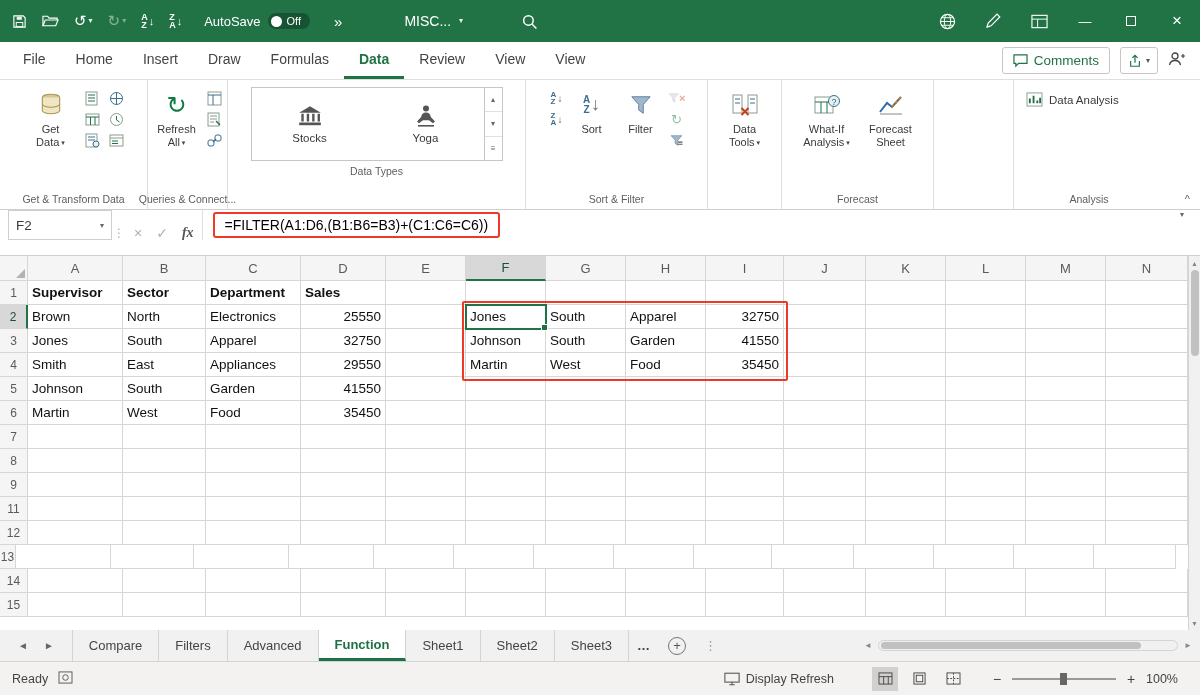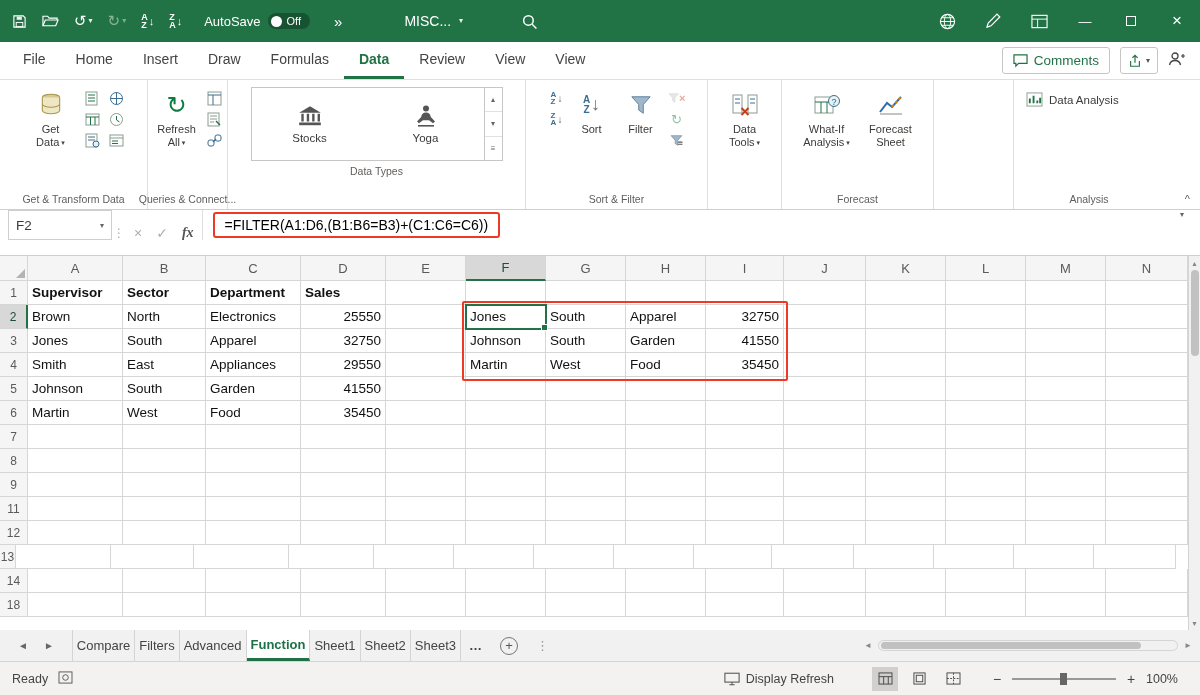--- a/index.html
+++ b/index.html
@@ -102,21 +102,21 @@
   .sel-cell{position:absolute;border:2px solid var(--excel-green);pointer-events:none}
   .sel-cell::after{content:"";position:absolute;right:-3px;bottom:-3px;width:5px;height:5px;background:var(--excel-green);border:1px solid #fff}
   .annotation-box{position:absolute;border:2px solid var(--annotation-red);border-radius:2px;pointer-events:none}
   .vscroll{width:12px;flex:0 0 12px;background:#f1f1f1;border-left:1px solid #d4d4d4;display:flex;flex-direction:column;align-items:center;font-size:7px;color:#888}
   .vs-arrow{height:14px;display:flex;align-items:center;justify-content:center;width:100%}
   .vs-thumb{width:8px;height:86px;background:#c1c1c1;border-radius:4px}
 
   
   .tabsbar{height:32px;flex:0 0 32px;display:flex;align-items:stretch;background:#f1f1f1;border-bottom:1px solid #d4d4d4;font-size:13px}
   .tabnav{display:flex;align-items:center;gap:16px;padding:0 18px;color:#666;font-size:10px}
-  .sheettab{display:flex;align-items:center;padding:0 4px;border-right:1px solid #d4d4d4;color:#444;background:transparent}
+  .sheettab{display:flex;align-items:center;padding:0 16px;border-right:1px solid #d4d4d4;color:#444;background:transparent}
   .sheettab:first-of-type{border-left:1px solid #d4d4d4}
   .sheettab.active{background:#fff;color:var(--tab-green);font-weight:bold;border-bottom:3px solid var(--tab-green)}
   .tab-ellipsis{display:flex;align-items:center;padding:0 8px;font-weight:bold;color:#444}
   .newsheet{display:flex;align-items:center;padding:0 10px}
   .newsheet .circle{width:18px;height:18px;border:1px solid #767676;border-radius:50%;display:flex;align-items:center;justify-content:center;font-size:13px;color:#555;line-height:1}
   .tabdots{display:flex;align-items:center;padding:0 8px;color:#999}
   .hscroll{margin-left:auto;display:flex;align-items:center;padding-right:4px;gap:2px}
   .hs-arrow{width:16px;display:flex;align-items:center;justify-content:center;font-size:8px;color:#888}
   .hs-track{width:300px;height:11px;background:#f1f1f1;border:1px solid #d4d4d4;border-radius:6px;position:relative}
   .hs-thumb{position:absolute;left:2px;top:1px;width:260px;height:7px;background:#c1c1c1;border-radius:4px}
@@ -790,21 +790,21 @@
           <div class="gcell gc" style="width:80px"></div>
           <div class="gcell gc" style="width:80px"></div>
           <div class="gcell gc" style="width:78px"></div>
           <div class="gcell gc" style="width:82px"></div>
           <div class="gcell gc" style="width:80px"></div>
           <div class="gcell gc" style="width:80px"></div>
           <div class="gcell gc" style="width:80px"></div>
           <div class="gcell gc" style="width:82px"></div>
         </div>
         <div class="grow">
-          <div class="gcell growh" style="width:28px">18</div>
+          <div class="gcell growh" style="width:28px">15</div>
           <div class="gcell gc" style="width:95px"></div>
           <div class="gcell gc" style="width:83px"></div>
           <div class="gcell gc" style="width:95px"></div>
           <div class="gcell gc" style="width:85px"></div>
           <div class="gcell gc" style="width:80px"></div>
           <div class="gcell gc" style="width:80px"></div>
           <div class="gcell gc" style="width:80px"></div>
           <div class="gcell gc" style="width:80px"></div>
           <div class="gcell gc" style="width:78px"></div>
           <div class="gcell gc" style="width:82px"></div>

